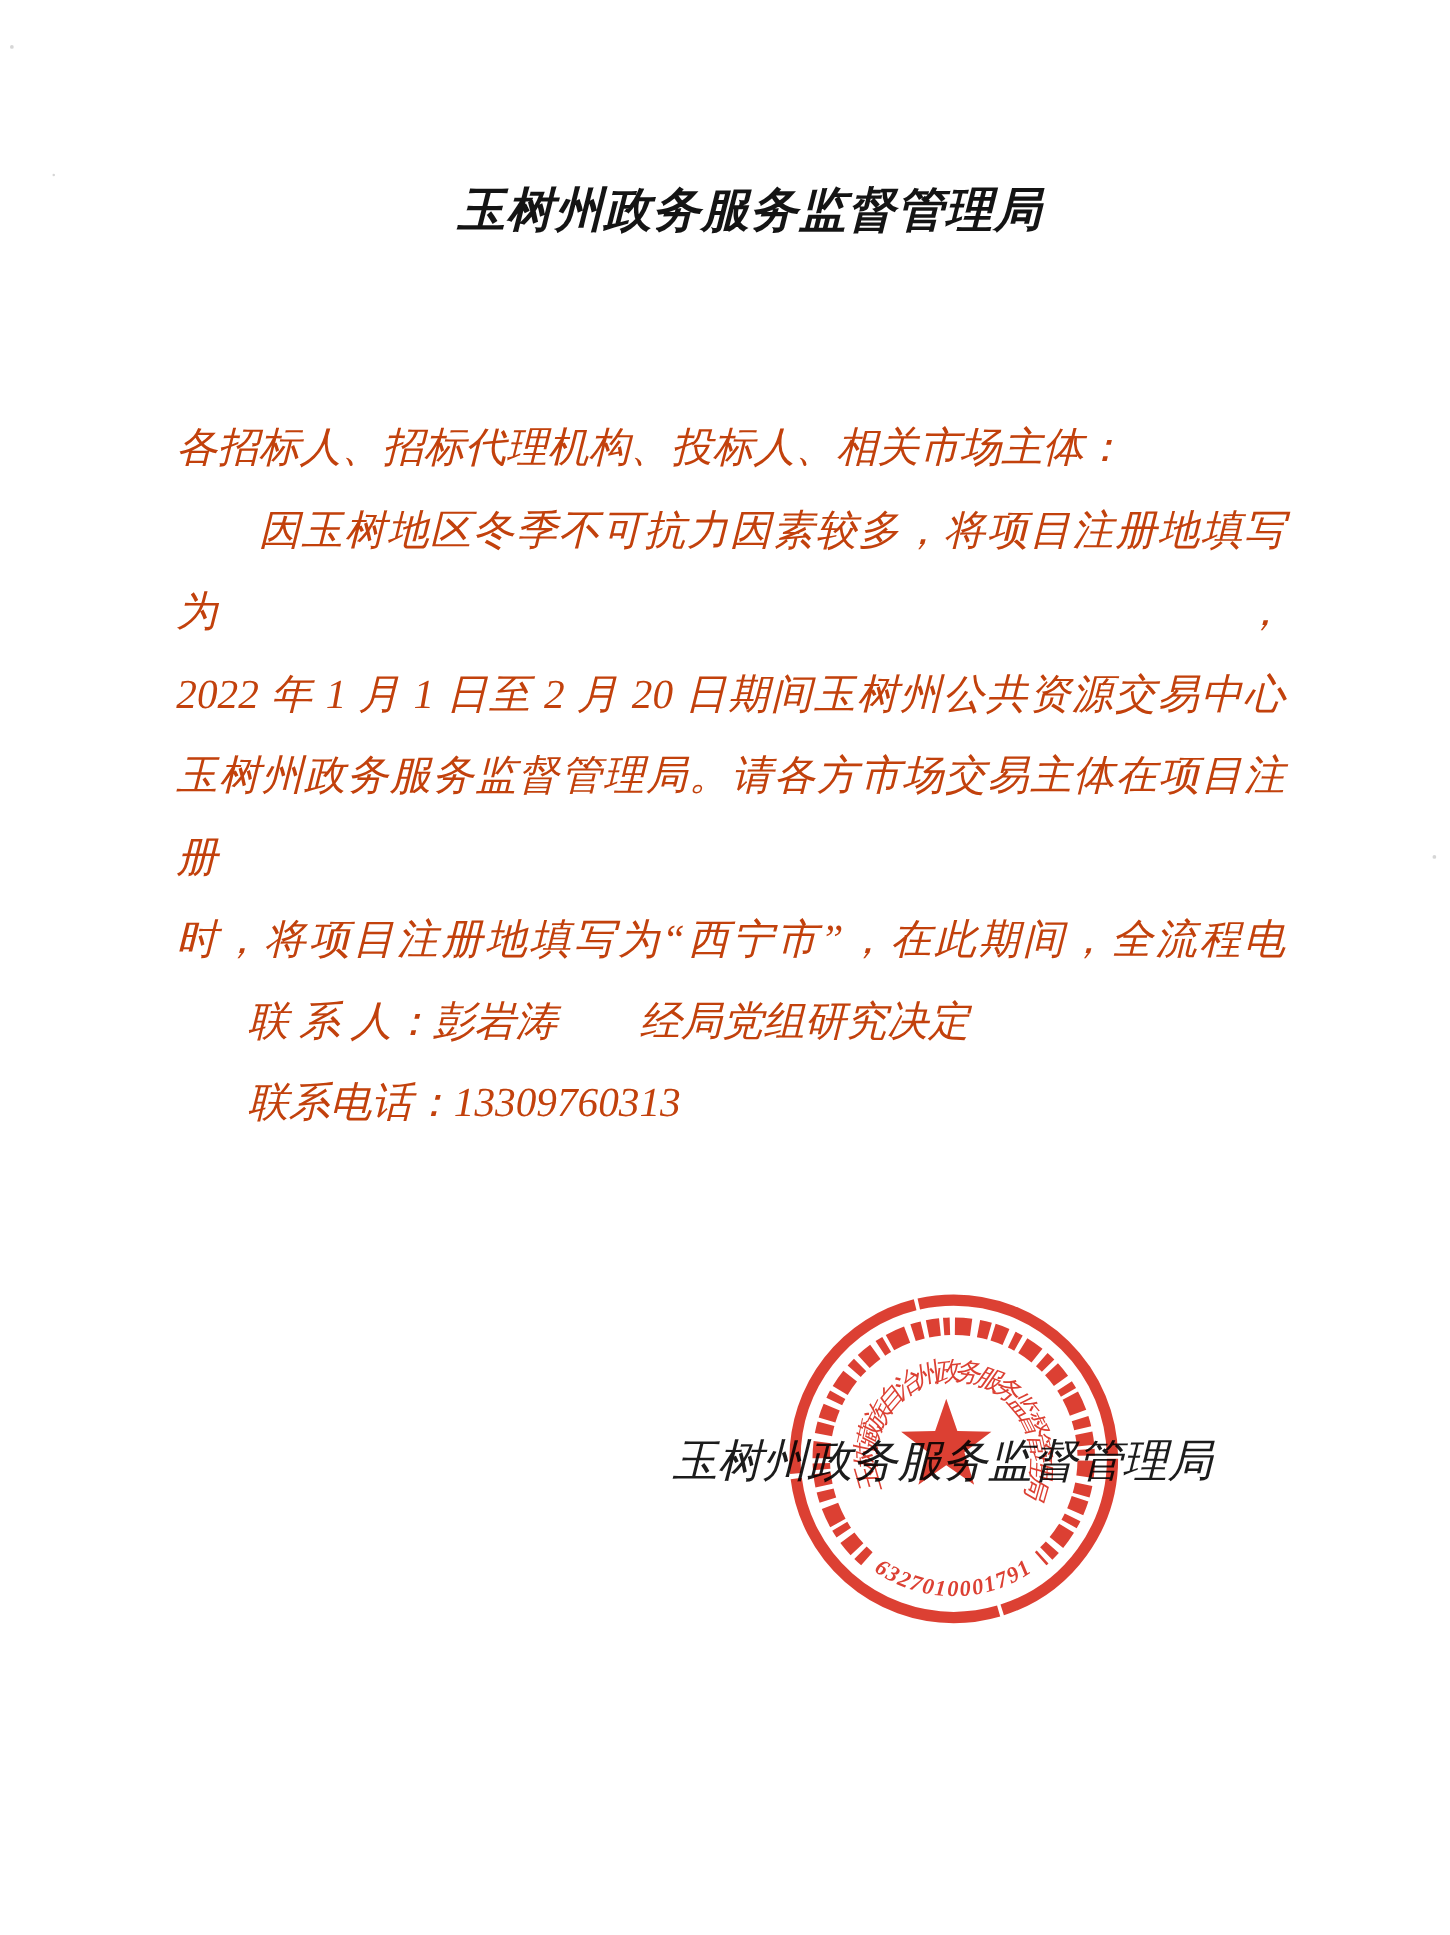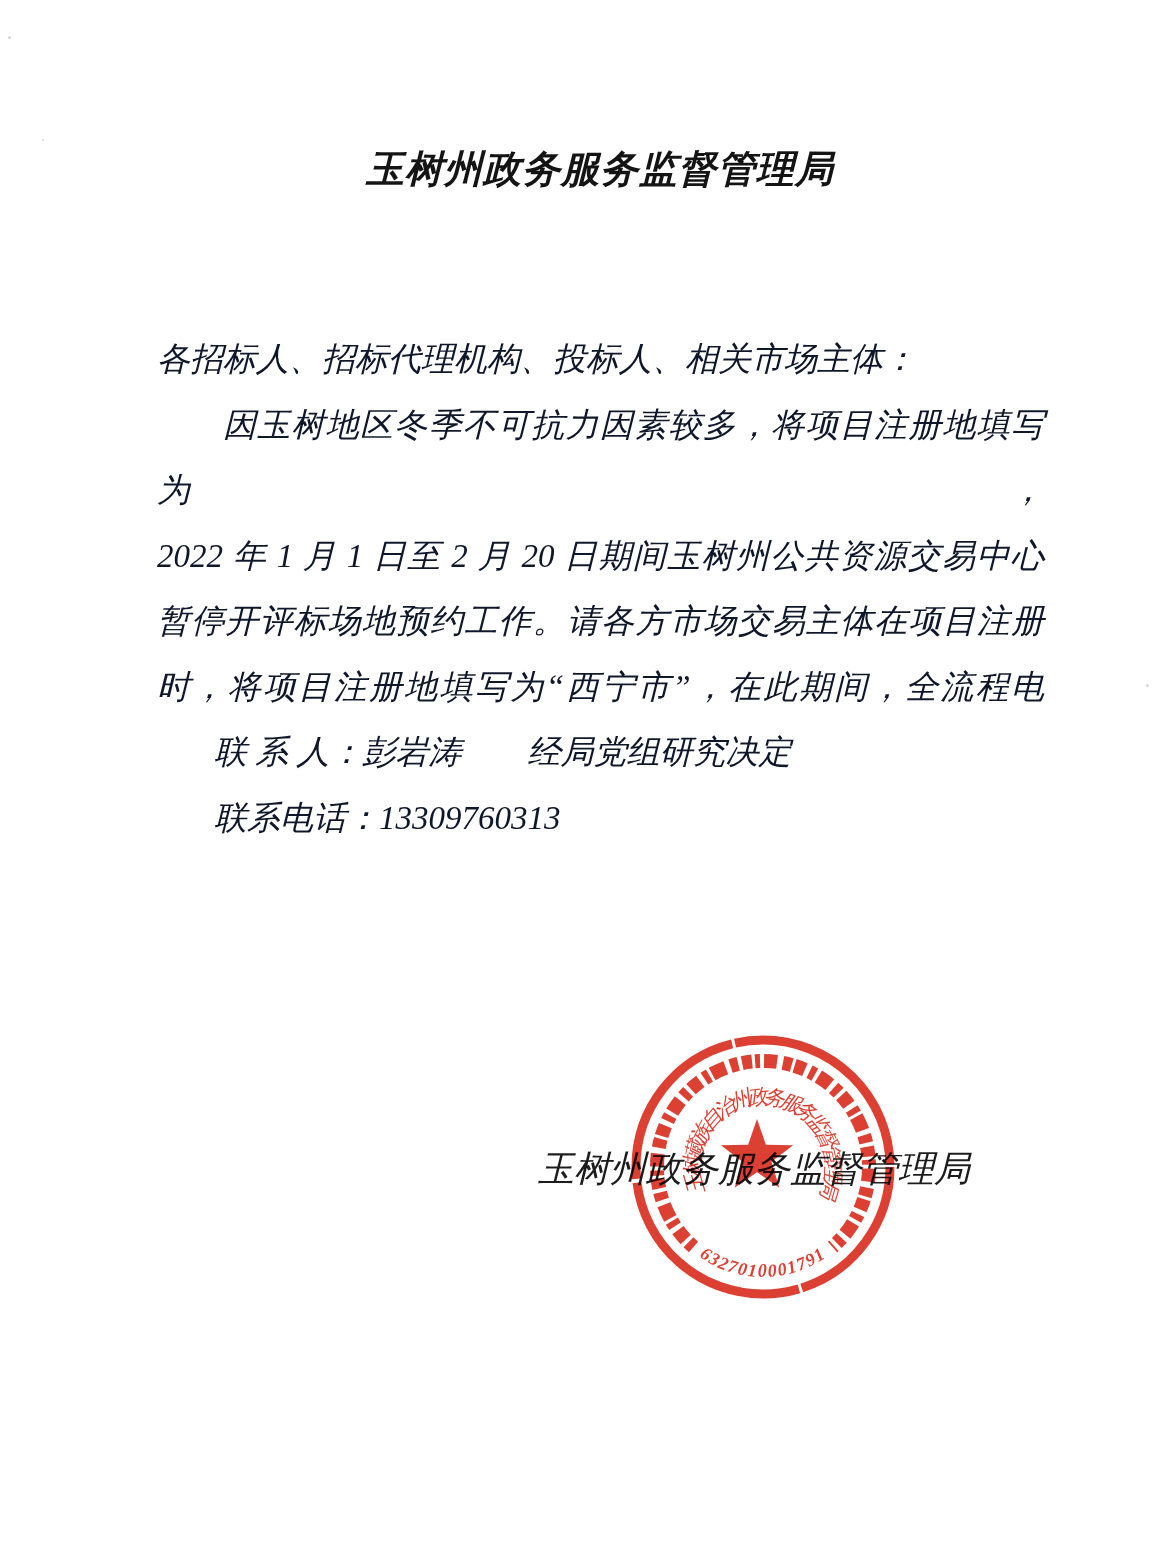--- a/index.html
+++ b/index.html
@@ -22,25 +22,25 @@
     text-align: center;
     font-size: 38px;
     line-height: 66px;
     font-weight: 700;
     letter-spacing: 1px;
     color: #141414;
   }
   .body-block {
     position: absolute;
     top: 327px;
-    left: 157px;
+    left: 141px;
     width: 887px;
     font-size: 33px;
     line-height: 65.5px;
-    color: #0f172a;
+    color: #c2410c;
   }
   .line { width: 100%; }
   .line.fill { text-align: justify; text-align-last: justify; }
   .line.indent { text-indent: 66px; }
   .line.contact { padding-left: 57px; white-space: pre; }
   .sig-name {
     position: absolute;
     top: 1146px;
     left: 538px;
     font-size: 36px;
@@ -79,21 +79,21 @@
 <div class="page">
 
   <div class="title-block">
     <div>玉树州政务服务监督管理局</div>
   </div>
 
   <div class="body-block">
     <div class="line">各招标人、招标代理机构、投标人、相关市场主体：</div>
     <div class="line fill indent">因玉树地区冬季不可抗力因素较多，将项目注册地填写为，</div>
     <div class="line fill">2022 年 1 月 1 日至 2 月 20 日期间玉树州公共资源交易中心</div>
-    <div class="line fill">暂停开评标场地预约工作。请各方市场交易主体在项目注册</div>
+    <div class="line fill">玉树州政务服务监督管理局。请各方市场交易主体在项目注册</div>
     <div class="line fill">时，将项目注册地填写为“西宁市”，在此期间，全流程电</div>
     <div class="line contact">联 系 人：彭岩涛        经局党组研究决定</div>
     <div class="line contact">联系电话：13309760313</div>
   </div>
 
   <div class="sig-name">玉树州政务服务监督管理局</div>
 
   <svg class="seal" viewBox="0 0 290 290" aria-hidden="true">
 
     <circle cx="145" cy="145" r="127" fill="none" stroke-width="9" stroke-dasharray="160 3 220 4 180 3 225 3" stroke="#d92f21"></circle>

